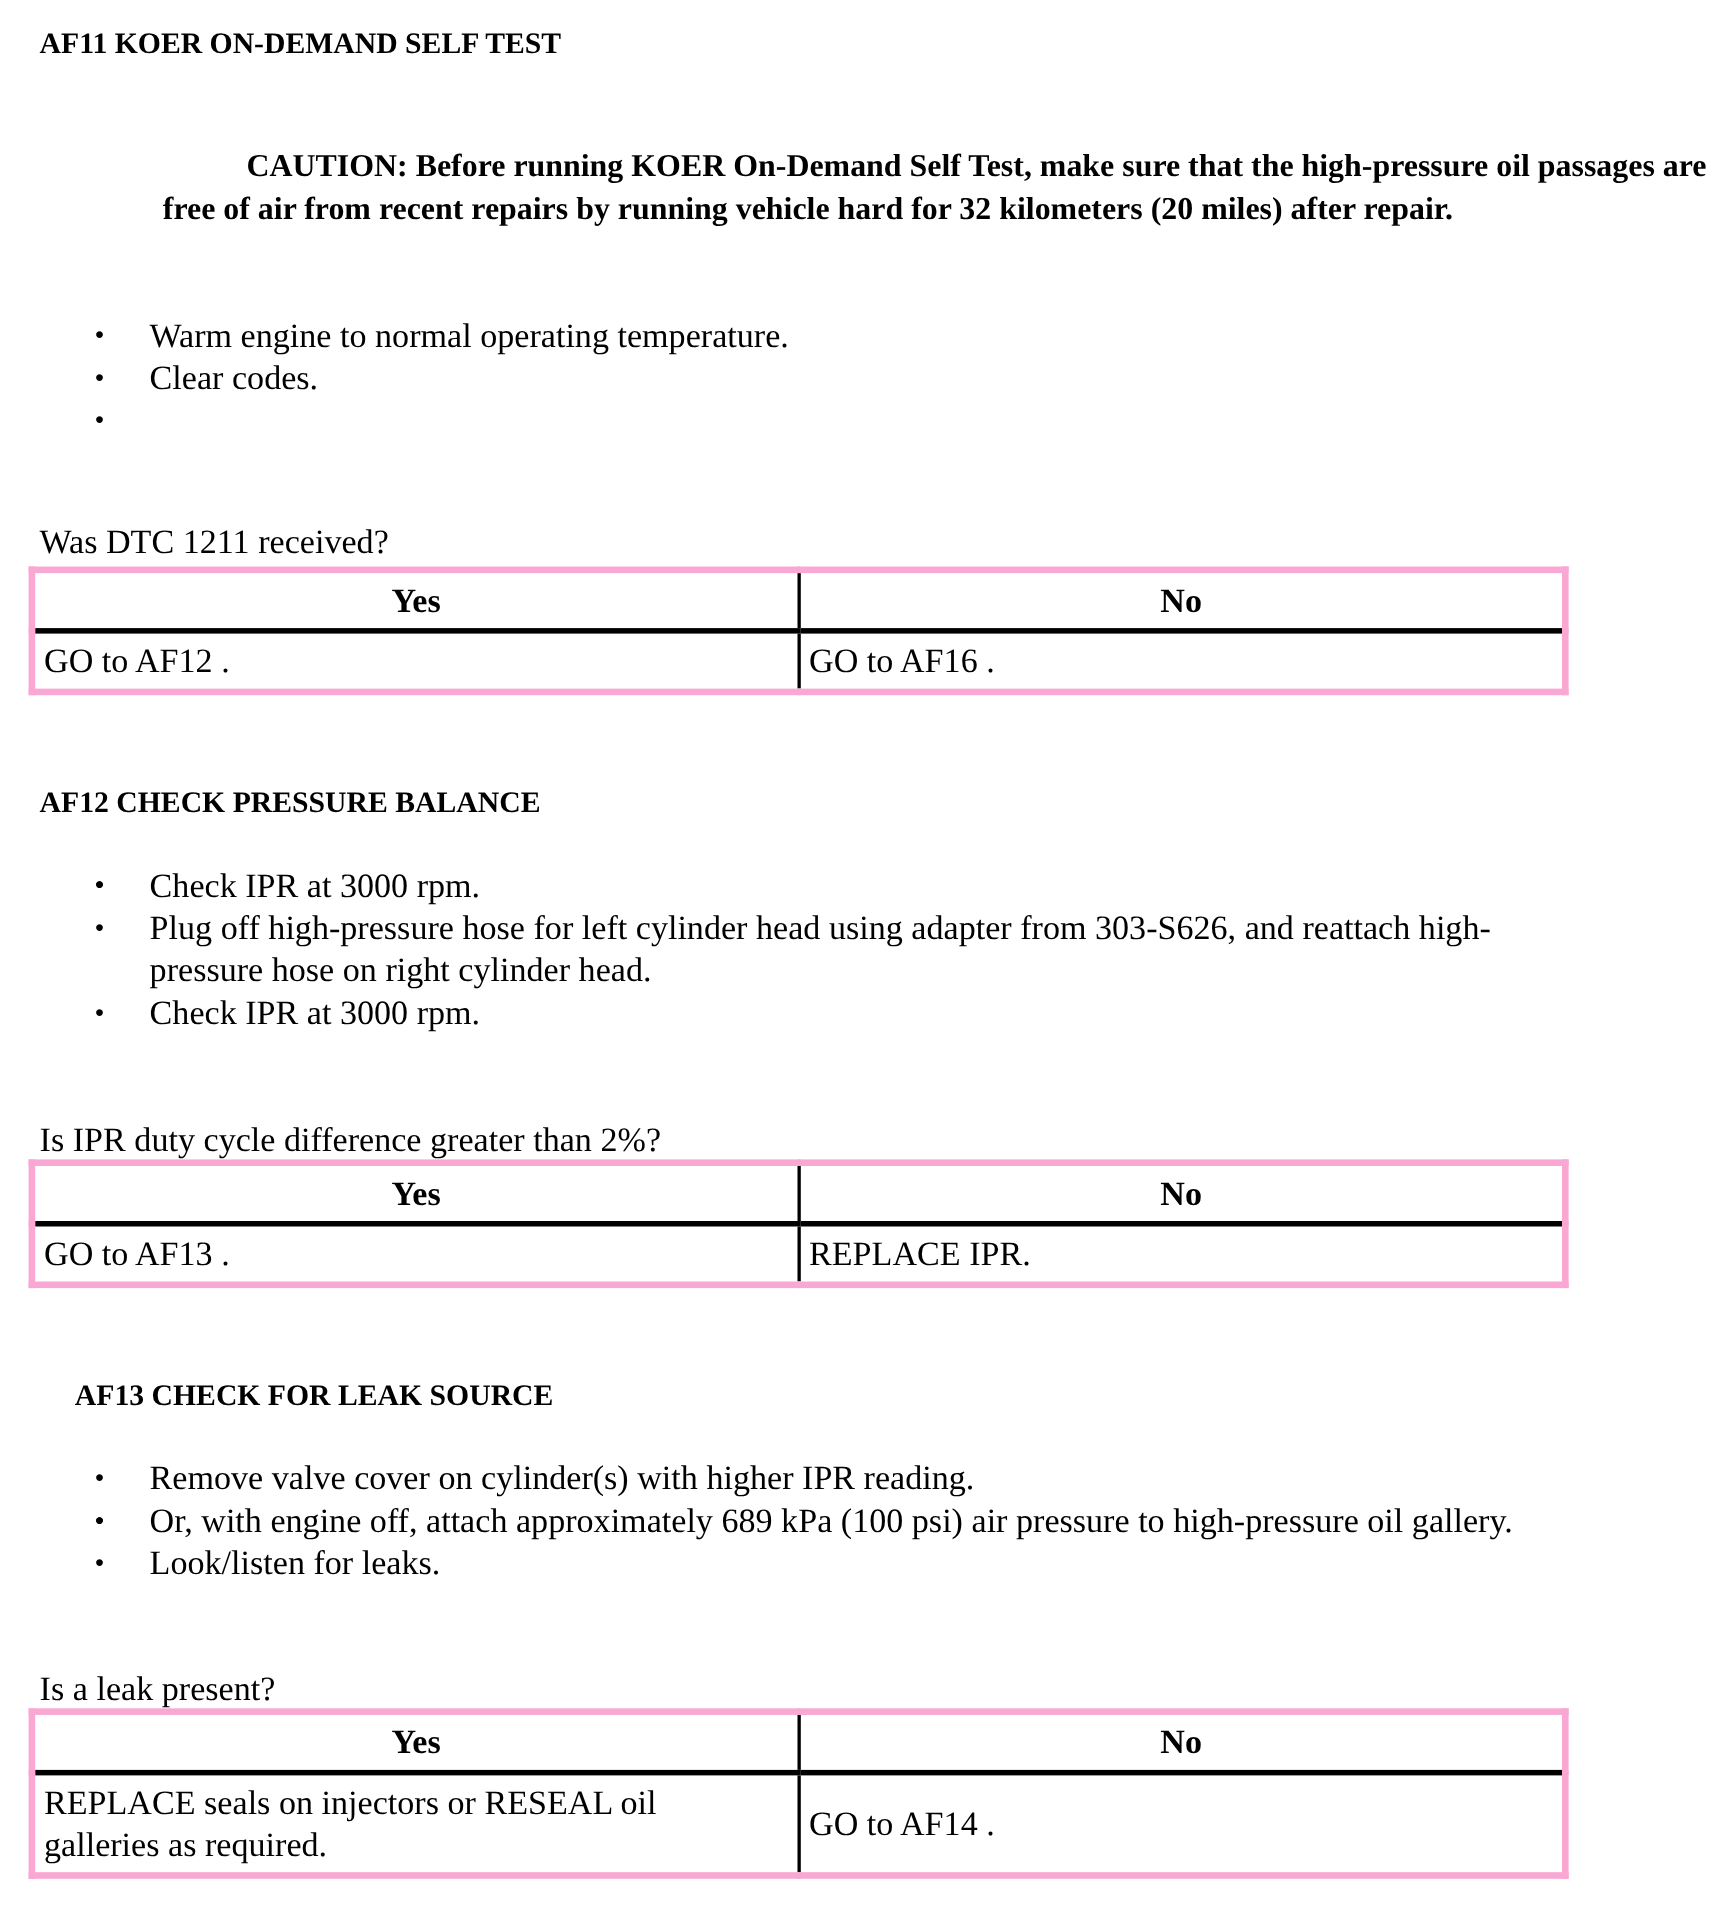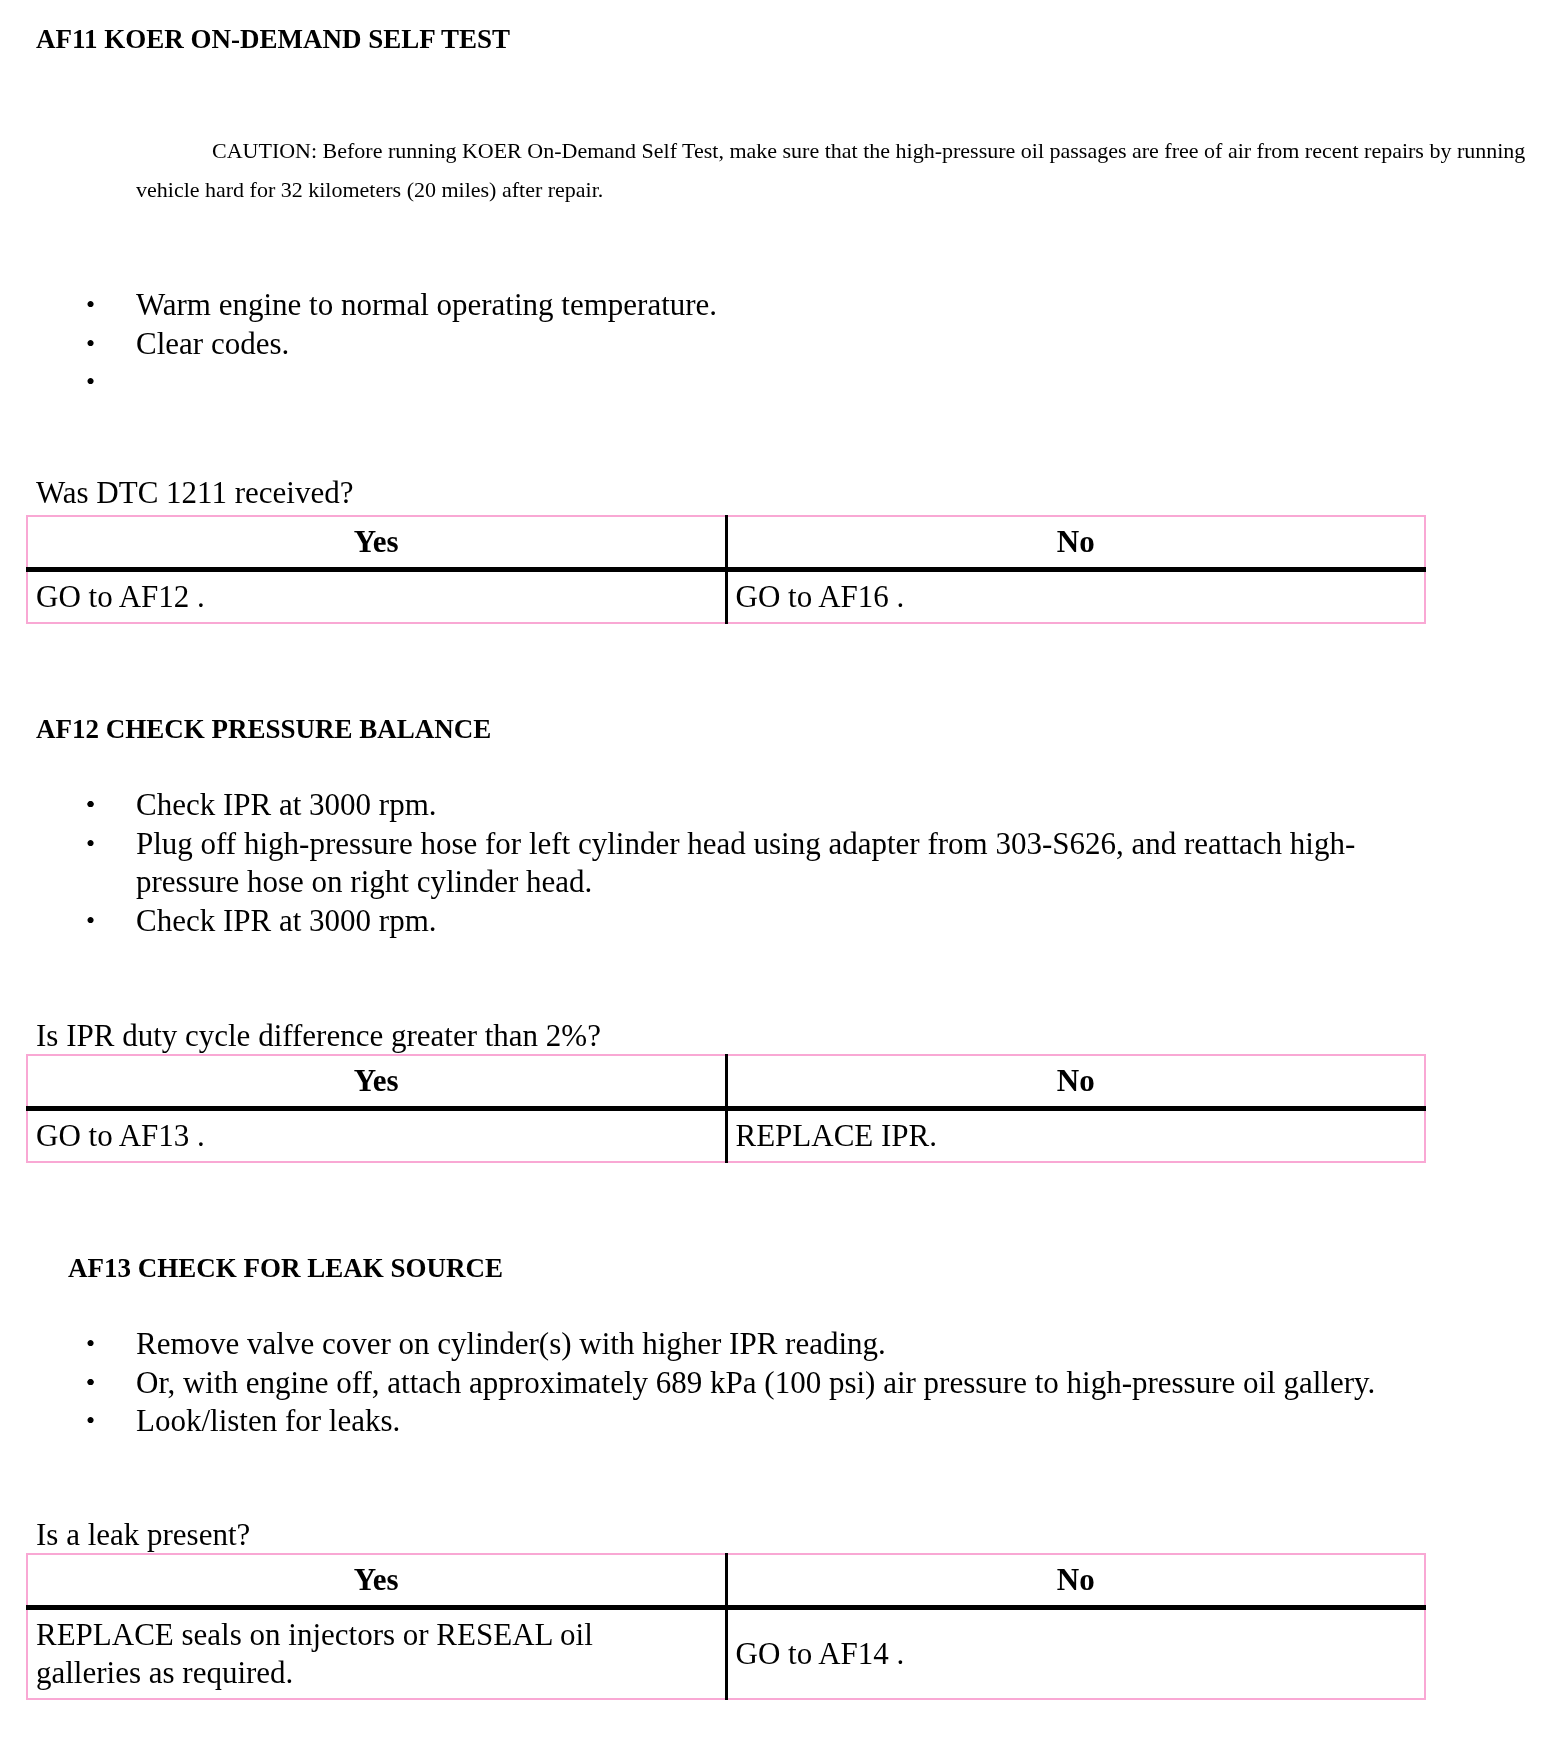--- a/index.html
+++ b/index.html
@@ -19,25 +19,25 @@
       position: absolute;
       left: 36px;
       margin: 0;
       font-size: 27px;
       font-weight: bold;
       line-height: 38px;
       white-space: nowrap;
     }
     .caution {
       position: absolute;
-      left: 136px;
+      left: 148px;
       width: 1420px;
       margin: 0;
-      font-size: 22px;
-      font-weight: normal;
+      font-size: 29px;
+      font-weight: bold;
       line-height: 38.5px;
       text-indent: 76px;
     }
     ul.steps {
       position: absolute;
       left: 0;
       margin: 0;
       padding: 0;
       list-style: none;
       width: 1560px;
@@ -60,21 +60,21 @@
       margin: 0;
       font-size: 31px;
       line-height: 38px;
       white-space: nowrap;
     }
     table.decision {
       position: absolute;
       left: 26px;
       width: 1400px;
       border-collapse: collapse;
-      border: 2px solid #f9a8d4;
+      border: 6px solid #f9a8d4;
       table-layout: fixed;
       font-family: Liberation Serif, serif;
     }
     table.decision th, table.decision td {
       font-size: 31px;
       line-height: 38px;
       vertical-align: middle;
       padding: 0 8px;
     }
     table.decision th {

